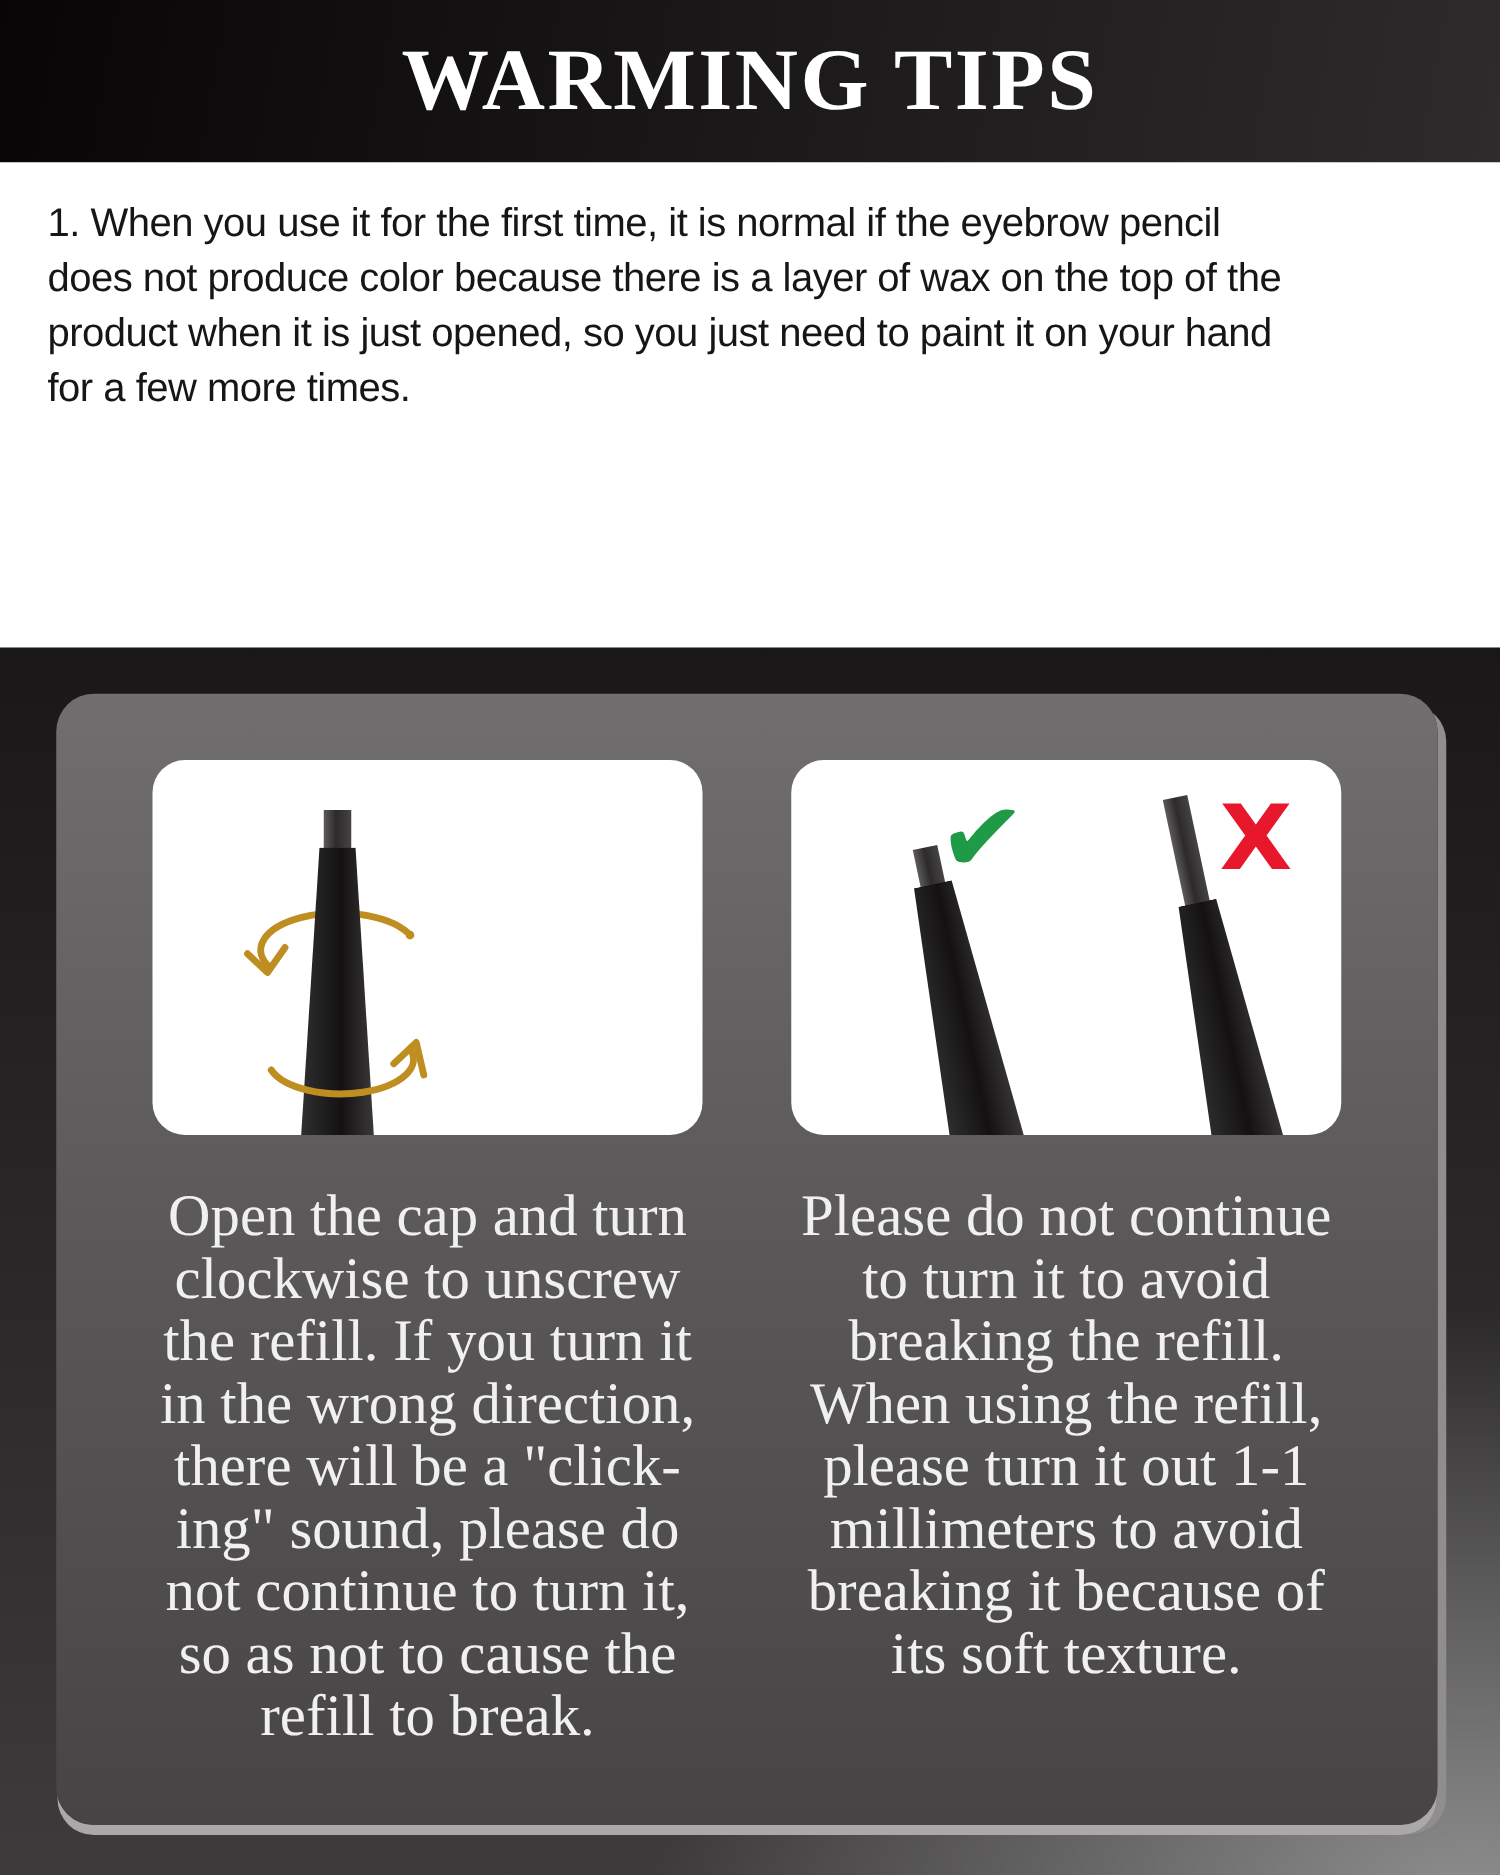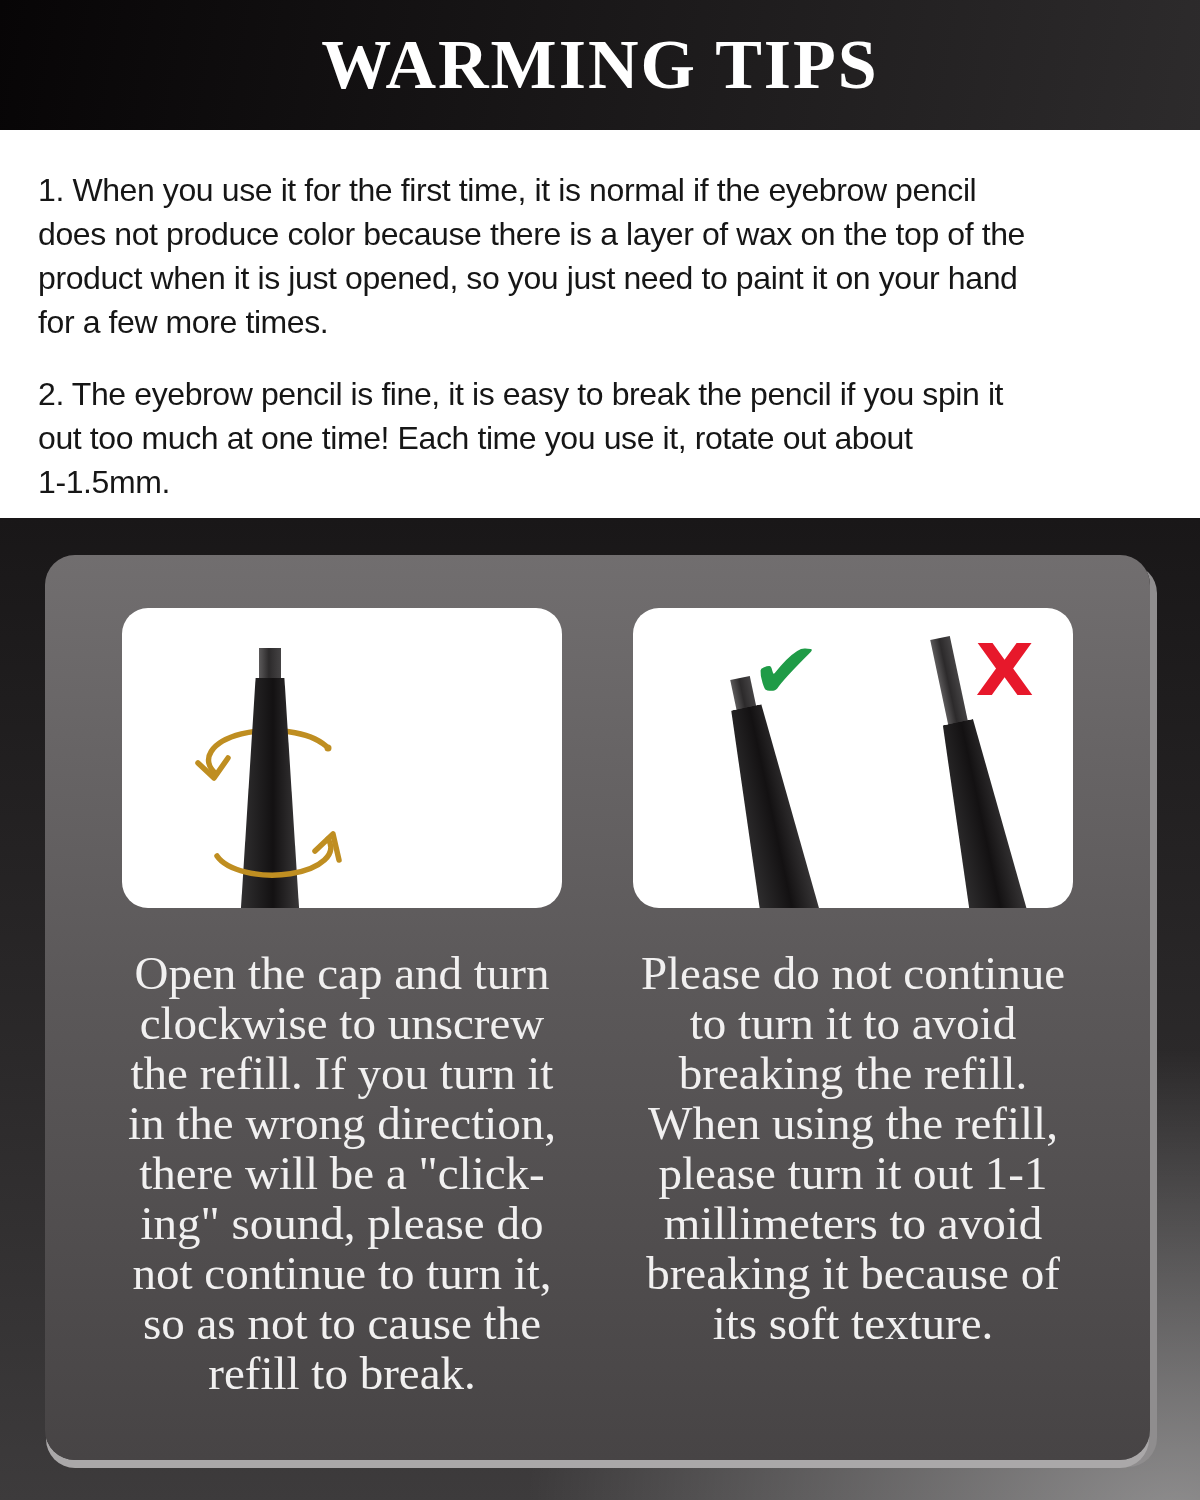--- a/index.html
+++ b/index.html
@@ -24,21 +24,21 @@
     font-family:"Liberation Serif", serif;
     font-weight:bold;
     font-size:70px;
     letter-spacing:2px;
   }
 
   
   .intro {
     background:#ffffff;
     height:388px;
-    padding:38px 30px 0 38px;
+    padding:26px 30px 0 38px;
   }
   .intro p {
     margin:0 0 28px 0;
     color:#161616;
     font-size:32px;
     letter-spacing:-0.4px;
     line-height:44px;
     white-space:pre-line;
   }
 
@@ -142,23 +142,20 @@
 
   <header class="banner">
     <h1>WARMING TIPS</h1>
   </header>
 
   <section class="intro">
     <p>1. When you use it for the first time, it is normal if the eyebrow pencil
 does not produce color because there is a layer of wax on the top of the
 product when it is just opened, so you just need to paint it on your hand
 for a few more times.</p>
-    <p>2. The eyebrow pencil is fine, it is easy to break the pencil if you spin it
-out too much at one time! Each time you use it, rotate out about
-1-1.5mm.</p>
   </section>
 
   <section class="dark">
     <div class="panel">
 
       <div class="col">
         <div class="imgbox">
 
           <svg class="arrow-svg arrow-upper" width="440" height="300" viewBox="0 0 440 300">
             <path d="M 204 138 A 57 27 0 0 0 94 166" fill="none" stroke="#bf8e21" stroke-width="5.5" stroke-linecap="round"></path>

